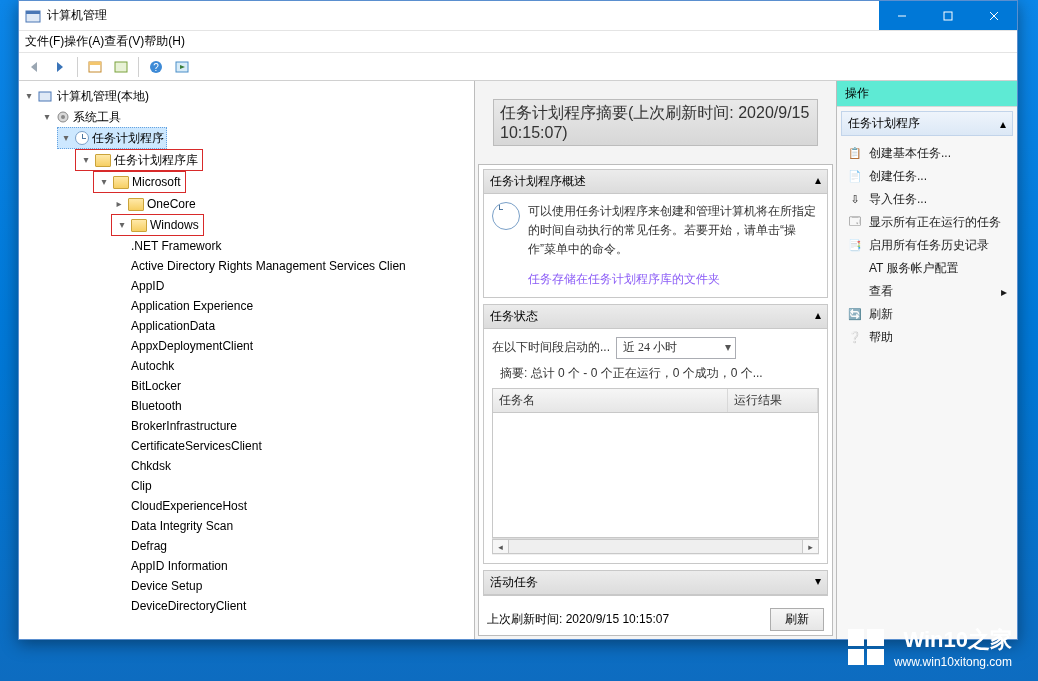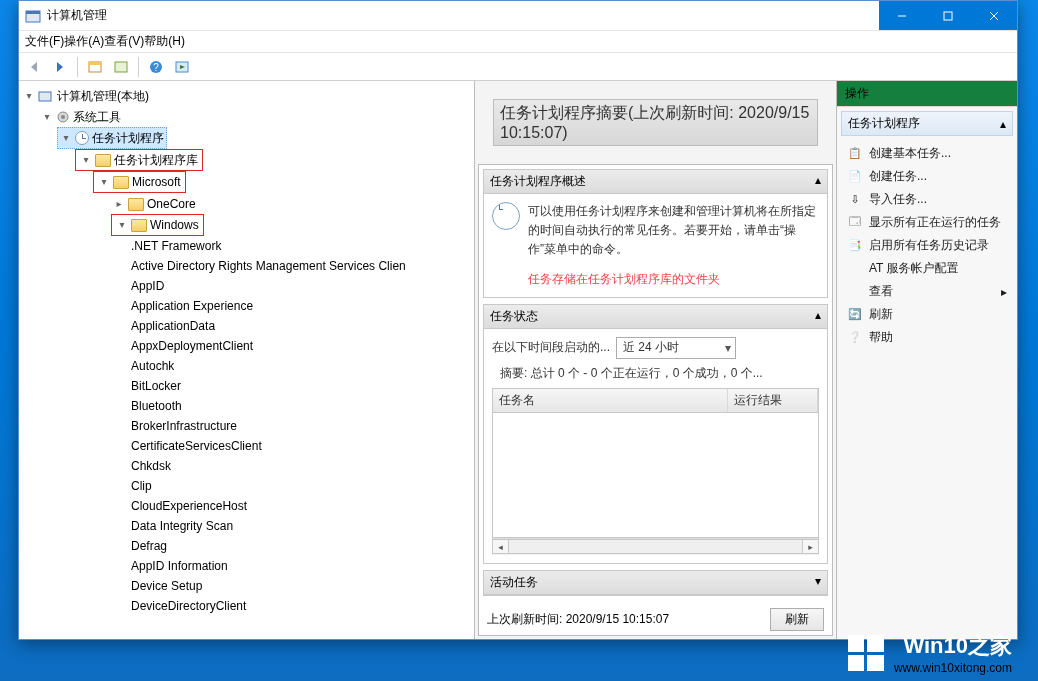--- a/index.html
+++ b/index.html
@@ -33,42 +33,42 @@
   .iconclock::after { content:""; position:absolute; left:6px; top:6px; width:4px; height:1px; background:#5078a0;}
   .center-pane { flex: 1; display: flex; flex-direction: column; border-right: 1px solid #bcbcbc; background: #f4f4f4; }
   .center-header { background: linear-gradient(#e9e9e9,#d7d7d7); border: 1px solid #bcbcbc; margin: 18px; padding: 3px 6px; font-size: 16px; color: #333; }
   .center-body { flex:1; margin: 0 3px 3px 3px; border:1px solid #bcbcbc; background:#fff; overflow:auto; padding:4px; display:flex; flex-direction:column; gap:6px;}
   .group { border:1px solid #c8c8c8; }
   .group-h { background: linear-gradient(#ececec,#dcdcdc); padding:3px 6px; border-bottom:1px solid #c8c8c8; display:flex; justify-content:space-between;}
   .group-b { padding:8px; font-size:12px; color:#333; }
   .overview { display:flex; gap:8px; }
   .overview .txt { line-height:1.6; }
   .status-row { display:flex; align-items:center; gap:6px; margin-bottom:6px;}
-  .select { border:1px solid #abadb3; height:22px; padding:0 18px 0 6px; background:#fff; position:relative; display:inline-flex; align-items:center; min-width:120px;}
+  .select { border:1px solid #abadb3; height:22px; padding:0 18px 0 6px; background:#fff; position:relative; display:inline-flex; align-items:center; min-width:120px;font-family:Liberation Serif, serif;}
   .select::after{content:"▾"; position:absolute; right:4px; color:#555;}
   .mini-table { border:1px solid #c8c8c8; height:150px; overflow:auto;}
   .mini-table .hdr { display:flex; background:linear-gradient(#f6f6f6,#e6e6e6); border-bottom:1px solid #c8c8c8;}
   .mini-table .hdr div { padding:3px 6px; border-right:1px solid #d8d8d8;}
   .hscroll { height:17px; background:#f0f0f0; border-top:1px solid #dcdcdc; display:flex; align-items:center;}
   .hscroll .arrow{width:17px;height:15px;border:1px solid #c8c8c8;background:#f6f6f6;display:flex;align-items:center;justify-content:center;font-size:9px;color:#555;}
   .hscroll .track{flex:1;height:15px;border:1px solid #c8c8c8;border-left:none;border-right:none;background:#efefef;}
   .footer-row { display:flex; align-items:center; gap:8px; padding:6px 4px;justify-content:flex-end;}
   .btn { border:1px solid #adadad; background:linear-gradient(#f6f6f6,#e6e6e6); padding:2px 14px; cursor:default;}
   .actions-pane { width: 180px; background:#f7f7f7; display:flex; flex-direction:column;}
-  .actions-title { padding:4px 8px; font-size:12px; border-bottom:1px solid #d8d8d8; background:#15803d;}
+  .actions-title { padding:4px 8px; font-size:12px; border-bottom:1px solid #d8d8d8; background:#5eead4;}
   .actions-sub { background:linear-gradient(#eef4fb,#dce8f6); border:1px solid #c2d4ea; margin:4px; padding:3px 6px; font-size:12px; display:flex; justify-content:space-between; align-items:center;}
   .actions-list { padding:2px 6px; display:flex; flex-direction:column;}
   .action-item { display:flex; align-items:center; gap:6px; padding:3px 4px; cursor:default; color:#1a1a1a;}
   .aicn { width:16px; height:16px; display:inline-flex; align-items:center; justify-content:center; font-size:11px;}
-  .watermark { position:absolute; right:26px; bottom:6px; color:#fff; text-align:right;}
+  .watermark { position:absolute; right:26px; bottom:12px; color:#fff; text-align:right;}
   .watermark .logo { display:flex; align-items:center; gap:10px; justify-content:flex-end;}
   .watermark .sq { width:36px; height:36px; display:grid; grid-template-columns:1fr 1fr; grid-template-rows:1fr 1fr; gap:3px;}
   .watermark .sq div{background:#fff;}
   .watermark .big{font-size:22px; font-weight:600; color:#fff;}
-  .watermark .url{font-size:12px; color:#000000;}
+  .watermark .url{font-size:12px; color:#ffffff;}
   svg { display:block; }
 </style>
 </head>
 <body>
 <div class="desktop"></div>
 
 <div class="window">
   <div class="titlebar">
     <span class="appicon">
       <svg width="16" height="16">
@@ -239,21 +239,21 @@
       <div class="center-body">
         <div class="group">
           <div class="group-h">
               <span>任务计划程序概述</span>
               <span>▴</span>
             </div>
           <div class="group-b overview">
             <span class="iconclock" style="width:28px;height:28px;flex:none"></span>
             <div class="txt">
               <div>可以使用任务计划程序来创建和管理计算机将在所指定的时间自动执行的常见任务。若要开始，请单击“操作”菜单中的命令。</div>
-              <div style="margin-top:10px;color:#ef4444">任务存储在任务计划程序库的文件夹</div>
+              <div style="margin-top:10px;color:#8b5cf6">任务存储在任务计划程序库的文件夹</div>
             </div>
           </div>
         </div>
 
         <div class="group">
           <div class="group-h">
               <span>任务状态</span>
               <span>▴</span>
             </div>
           <div class="group-b">

